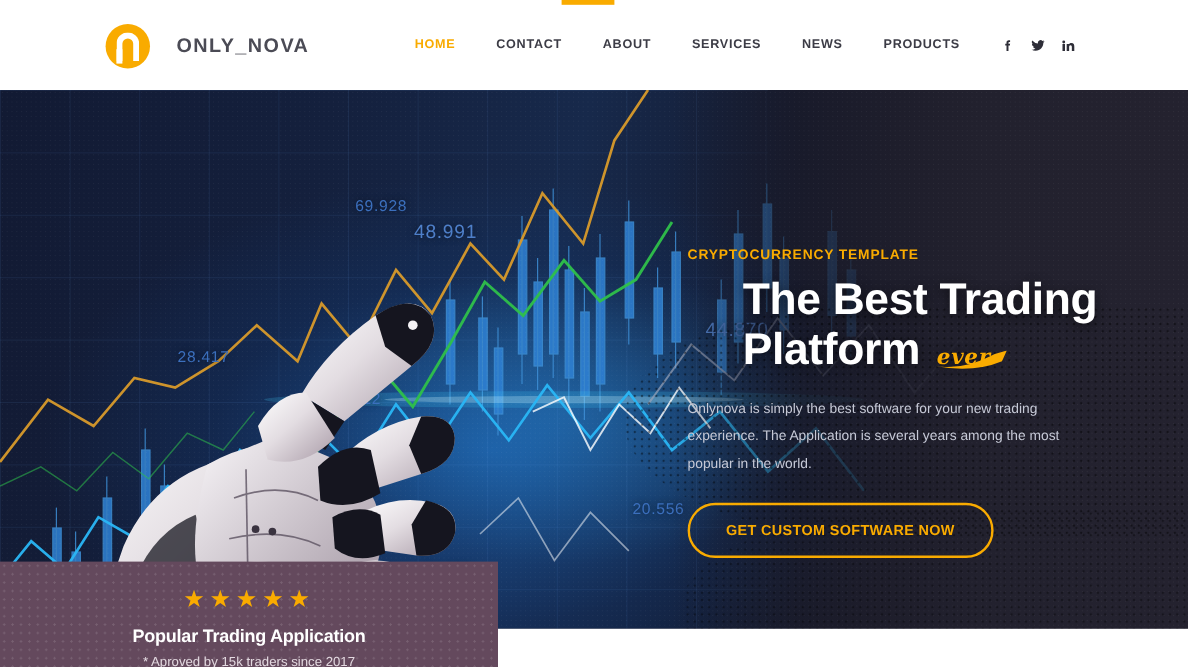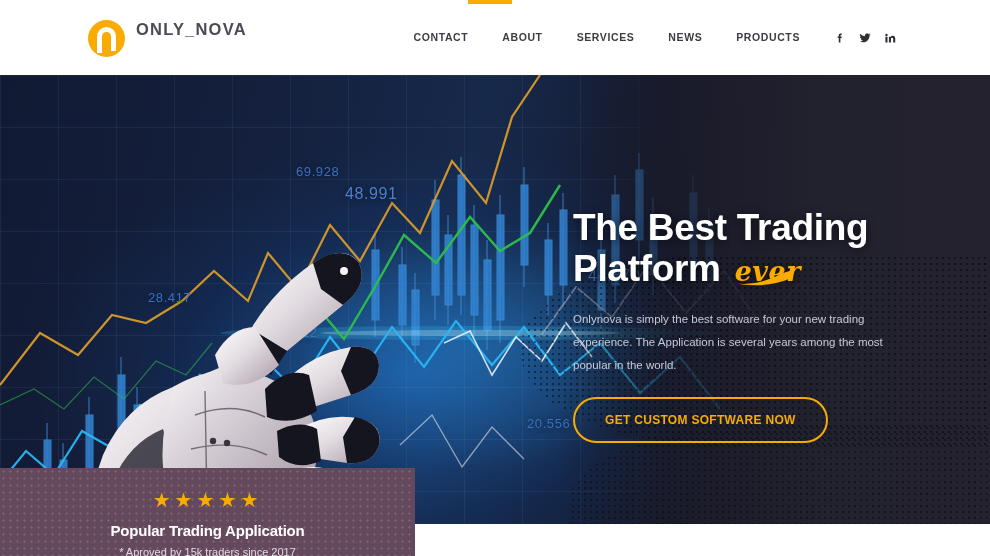--- a/index.html
+++ b/index.html
@@ -21,21 +21,21 @@
     background:#f9ab00;
   }
 
   
   #header{
     position:absolute; top:0; left:0; width:990px; height:75px;
     background:#ffffff; z-index:50;
   }
   #logo{
     position:absolute; left:88px; top:20px;
-    display:flex; gap:11px;
+    display:flex; align-items:center; gap:22px;
   }
   #logo-mark{
     width:37px; height:37px; border-radius:50%;
     background:#f9ab00; position:relative; flex:none;
   }
   #logo-mark .cut{
     position:absolute; left:9px; top:7px;
     width:19px; height:24px;
     border:5px solid #ffffff;
     border-bottom:none;
@@ -133,30 +133,31 @@
     position:absolute; left:573px; top:132px; width:350px; z-index:10;
   }
   #eyebrow{
     font-size:11.5px; font-weight:bold; letter-spacing:.7px;
     color:#f9ab00; margin-bottom:10px; white-space:nowrap;
   }
   #hero-title{
     font-size:37px; font-weight:bold; line-height:1.12;
     color:#ffffff; letter-spacing:-.3px;
     text-shadow:0 2px 10px rgba(0,0,0,.55);
+    margin-left:46px;
   }
   #hero-title .l2{ display:inline-block; }
   #ever-wrap{
     display:inline-block; position:relative;
     margin-left:14px; vertical-align:baseline;
   }
   #ever{
     font-family:"DejaVu Serif", serif;
     font-style:italic; font-weight:bold;
-    font-size:27px; color:#f9ab00; letter-spacing:.5px;
+    font-size:18px; color:#f9ab00; letter-spacing:.5px;
   }
   #ever-swoosh{ position:absolute; left:-4px; top:22px; width:68px; height:16px; }
   #hero-para{
     margin-top:18px; font-size:11.5px; line-height:2.0;
     color:#c6c9d6; width:318px;
   }
   #cta{
     margin-top:20px;
     display:inline-block;
     border:2px solid #f9ab00; border-radius:30px;
@@ -206,20 +207,21 @@
 
   <div id="logo">
     <div id="logo-mark">
       <div class="cut"></div>
         <div class="stem"></div>
     </div>
     <div id="logo-text">ONLY_NOVA</div>
   </div>
 
   <nav id="nav">
+    <a class="nav-link active" href="#">HOME</a>
     <a class="nav-link" href="#">CONTACT</a>
     <a class="nav-link" href="#">ABOUT</a>
     <a class="nav-link" href="#">SERVICES</a>
     <a class="nav-link" href="#">NEWS</a>
     <a class="nav-link" href="#">PRODUCTS</a>
 
     <div id="nav-social">
       <span class="soc">
         <svg viewBox="0 0 24 24">
             <path d="M15.5 3h-2.3c-2.3 0-3.7 1.5-3.7 3.9V9H7.4v3h2.1v9h3.3v-9h2.4l.4-3h-2.8V7.2c0-.8.2-1.2 1.2-1.2h1.5V3z"></path>
@@ -378,20 +380,21 @@
     <circle cx="158" cy="236" r="3.2" fill="#3a3340"></circle>
     <circle cx="172" cy="238" r="3.2" fill="#3a3340"></circle>
   </svg>
 
   <div id="hero-right-dark"></div>
   <div id="hero-dots"></div>
   <div id="hero-dots2"></div>
   <div id="hero-dots3"></div>
 
   <div id="hero-copy">
+    <div id="eyebrow">CRYPTOCURRENCY TEMPLATE</div>
 
     <h1 id="hero-title">
       <span>The Best Trading</span><br>
       <span class="l2">Platform</span><span id="ever-wrap"><span id="ever">ever</span><svg id="ever-swoosh" viewBox="0 0 68 16">
             <path d="M2 13 Q26 17 52 3 L62 0 L58 9 Q34 19 2 13 Z" fill="#f9ab00"></path>
           </svg></span>
     </h1>
 
     <p id="hero-para">Onlynova is simply the best software for your new trading experience. The Application is several years among the most popular in the world.</p>
 

